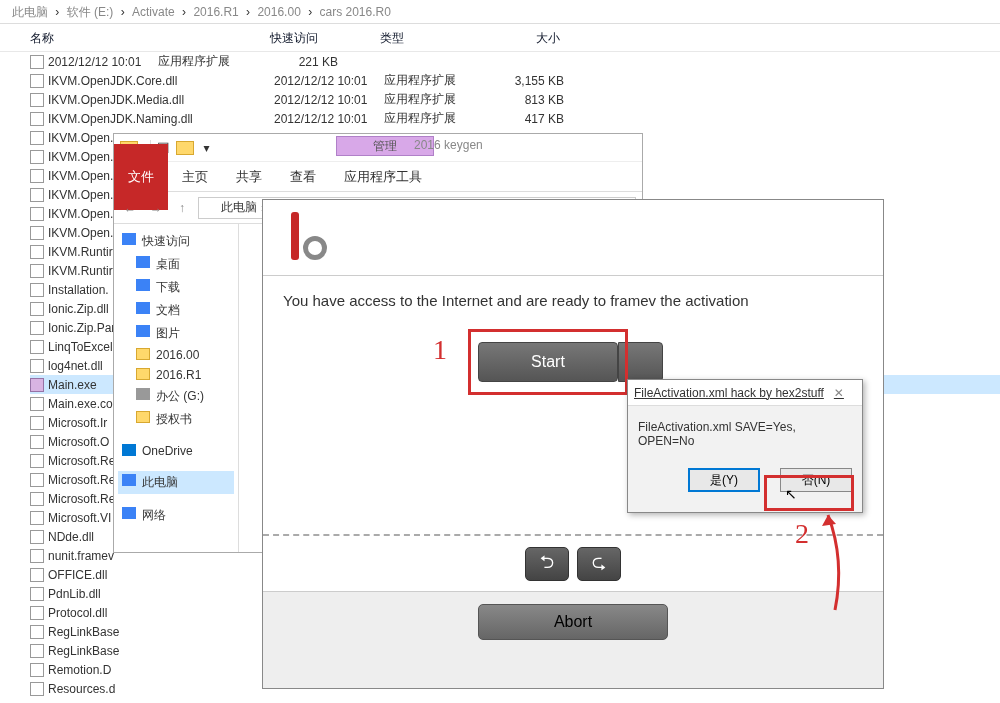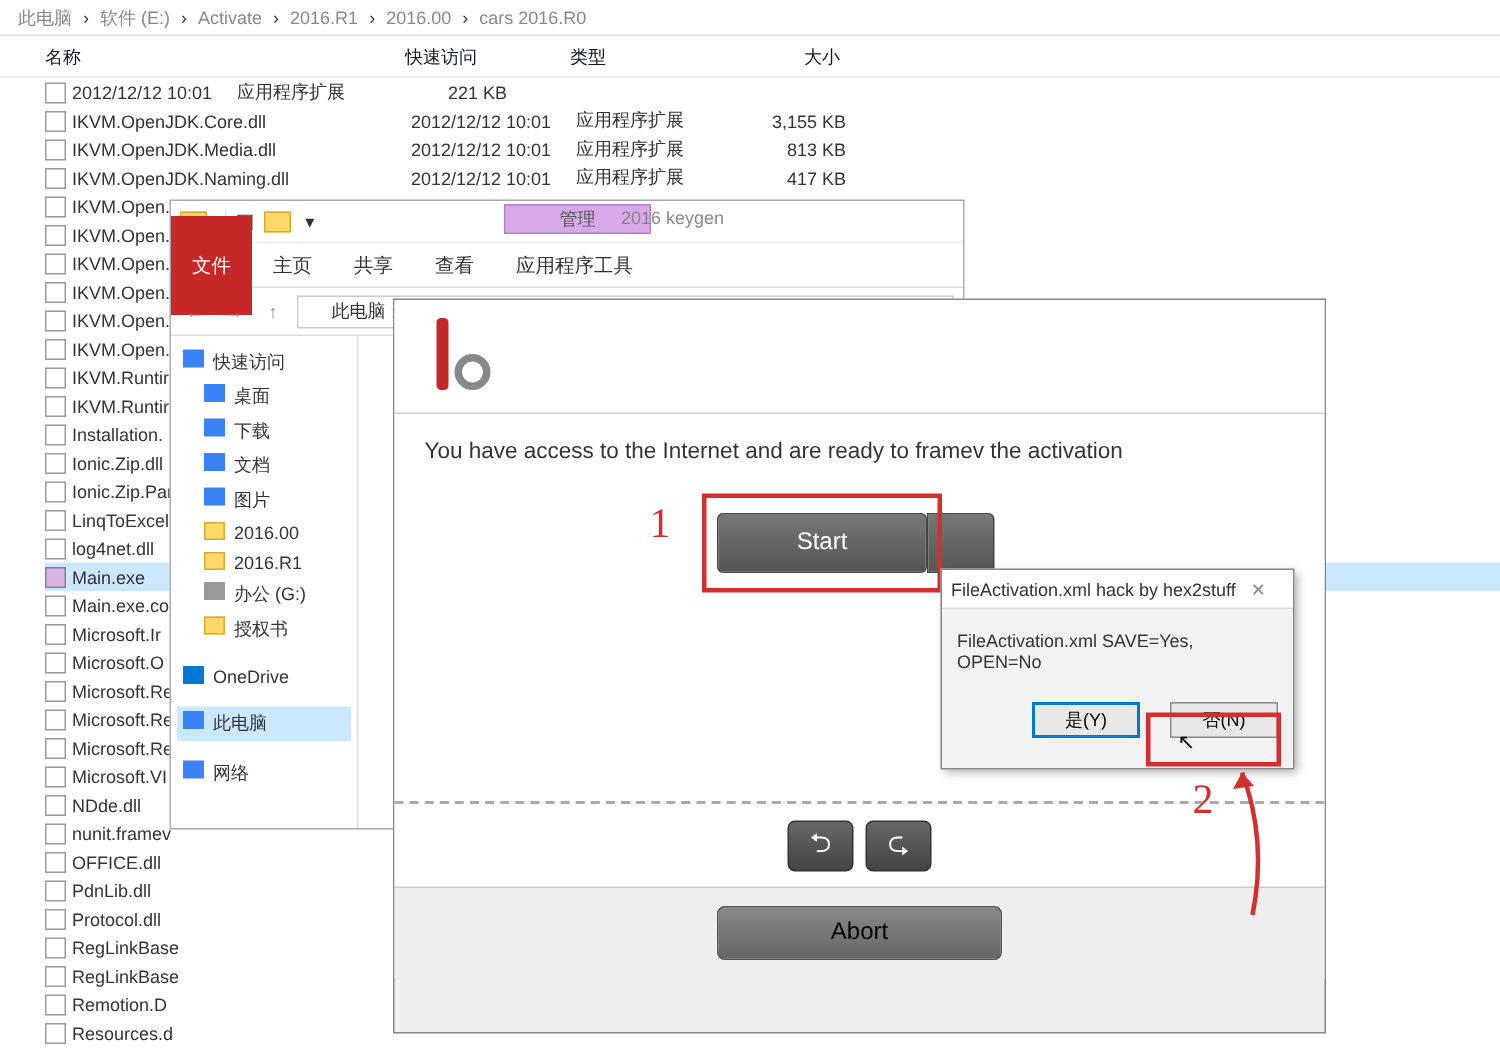--- a/index.html
+++ b/index.html
@@ -64,21 +64,21 @@
 .red-box-1 { position: absolute; left: 205px; top: 53px; width: 160px; height: 66px; border: 3px solid #d32f2f; }
 .label-1 { position: absolute; left: 170px; top: 58px; font-size: 28px; color: #d32f2f; font-family: "Times New Roman"; }
 .btn-extra { position: absolute; left: 355px; top: 66px; width: 45px; height: 40px; background: linear-gradient(#777, #555); border: 1px solid #444; border-radius: 0 4px 4px 0; }
 .act-nav { height: 56px; display: flex; align-items: center; justify-content: center; gap: 8px; background: #fff; border-bottom: 1px solid #ccc; }
 .nav-btn { width: 44px; height: 34px; background: linear-gradient(#666, #444); border: 1px solid #333; border-radius: 5px; display: flex; align-items: center; justify-content: center; color: #fff; font-size: 18px; cursor: pointer; }
 .act-footer { height: 60px; display: flex; align-items: center; justify-content: center; background: #eee; }
 .btn-abort { width: 190px; height: 36px; background: linear-gradient(#888, #666); color: #000; border: 1px solid #555; border-radius: 5px; font-size: 16px; cursor: pointer; }
 
 
 .dialog { position: absolute; top: 379px; left: 627px; width: 236px; height: 134px; background: #f2f2f2; border: 1px solid #888; box-shadow: 2px 2px 6px rgba(0,0,0,.3); }
-.dialog-title { height: 26px; display: flex; align-items: center; padding: 0 6px; font-size: 12px; background: #fff; border-bottom: 1px solid #ddd; }
+.dialog-title { height: 26px; display: flex; align-items: center; padding: 0 6px; font-size: 12px; background: #fff; border-bottom: 1px solid #ddd; text-decoration: underline; }
 .dialog-close { width: 30px; text-align: center; color: #888; cursor: pointer; }
 .dialog-body { padding: 14px 10px; font-size: 12px; }
 .dialog-buttons { display: flex; justify-content: flex-end; gap: 20px; padding: 6px 10px 10px; }
 .dlg-btn { width: 72px; height: 24px; border: 1px solid #888; background: #e8e8e8; font-size: 12px; cursor: pointer; }
 .dlg-btn.yes { border: 2px solid #0078d4; }
 .red-box-2 { position: absolute; left: 764px; top: 475px; width: 90px; height: 36px; border: 3px solid #d32f2f; }
 .label-2 { position: absolute; left: 795px; top: 518px; font-size: 28px; color: #d32f2f; font-family: "Times New Roman"; }
 .arrow-2 { position: absolute; left: 820px; top: 510px; width: 30px; height: 100px; }
 .arrow-2 svg { overflow: visible; }
 .cursor { position: absolute; left: 785px; top: 486px; font-size: 14px; color: #000; }

